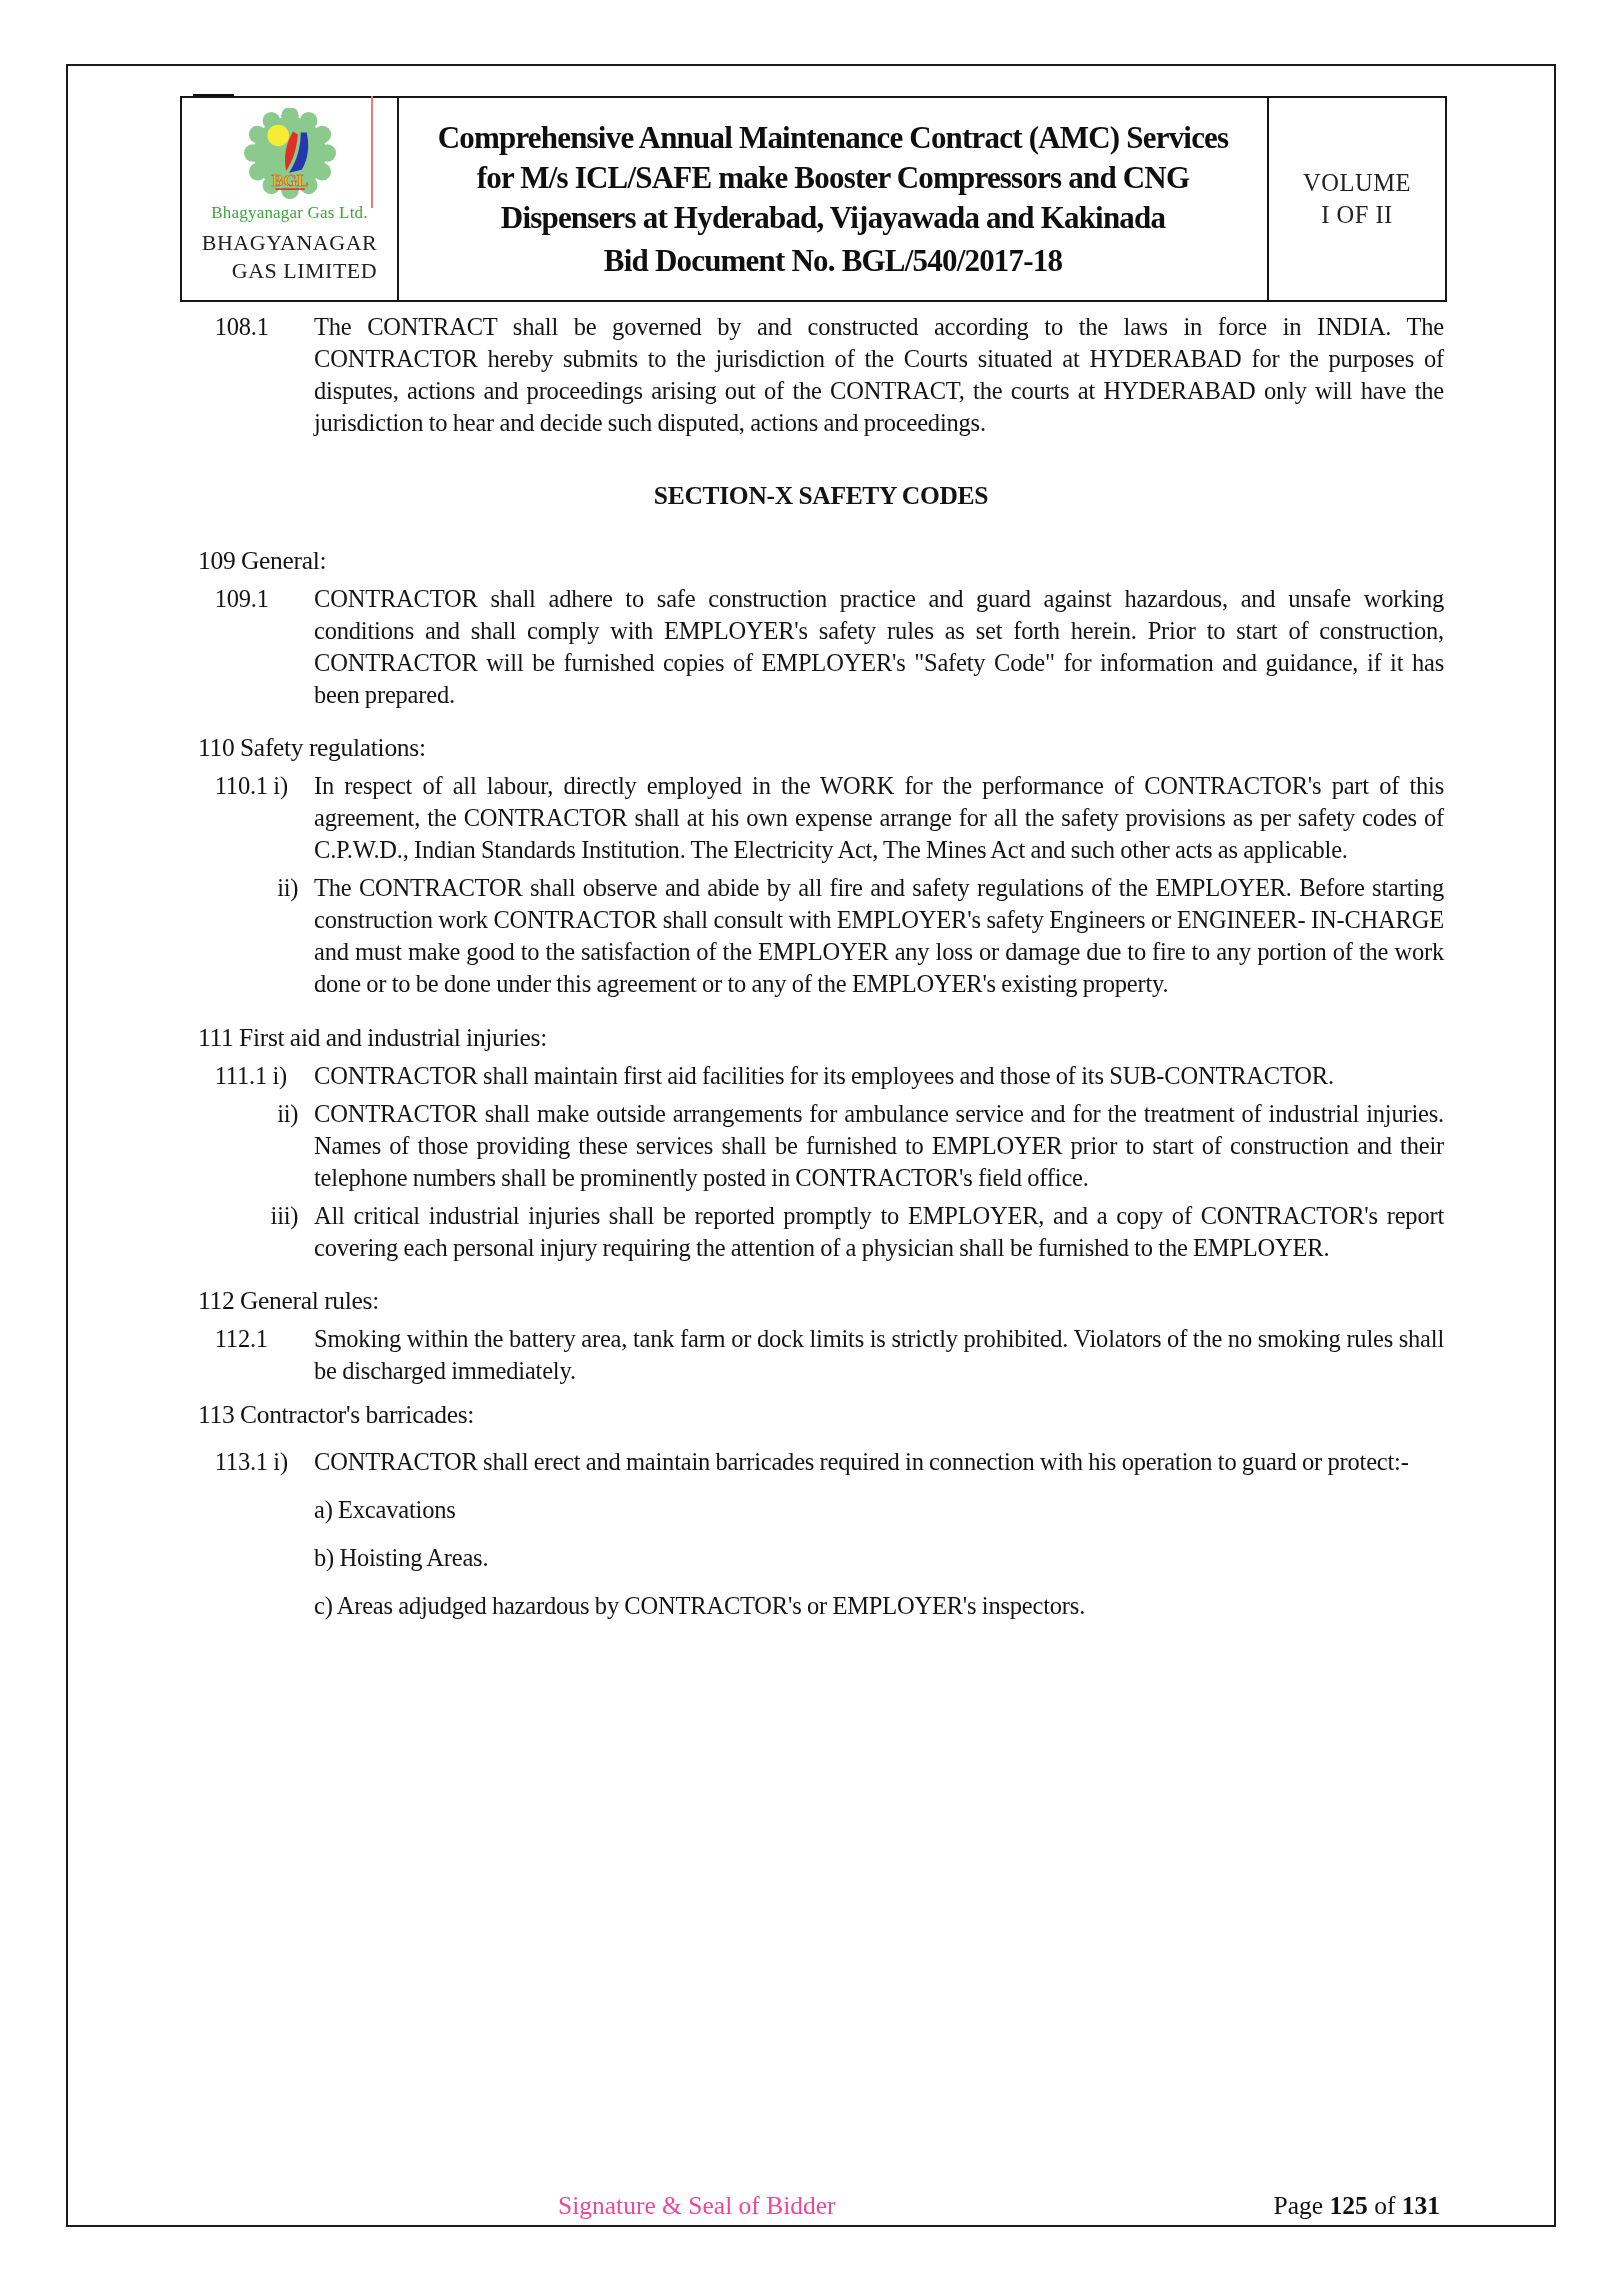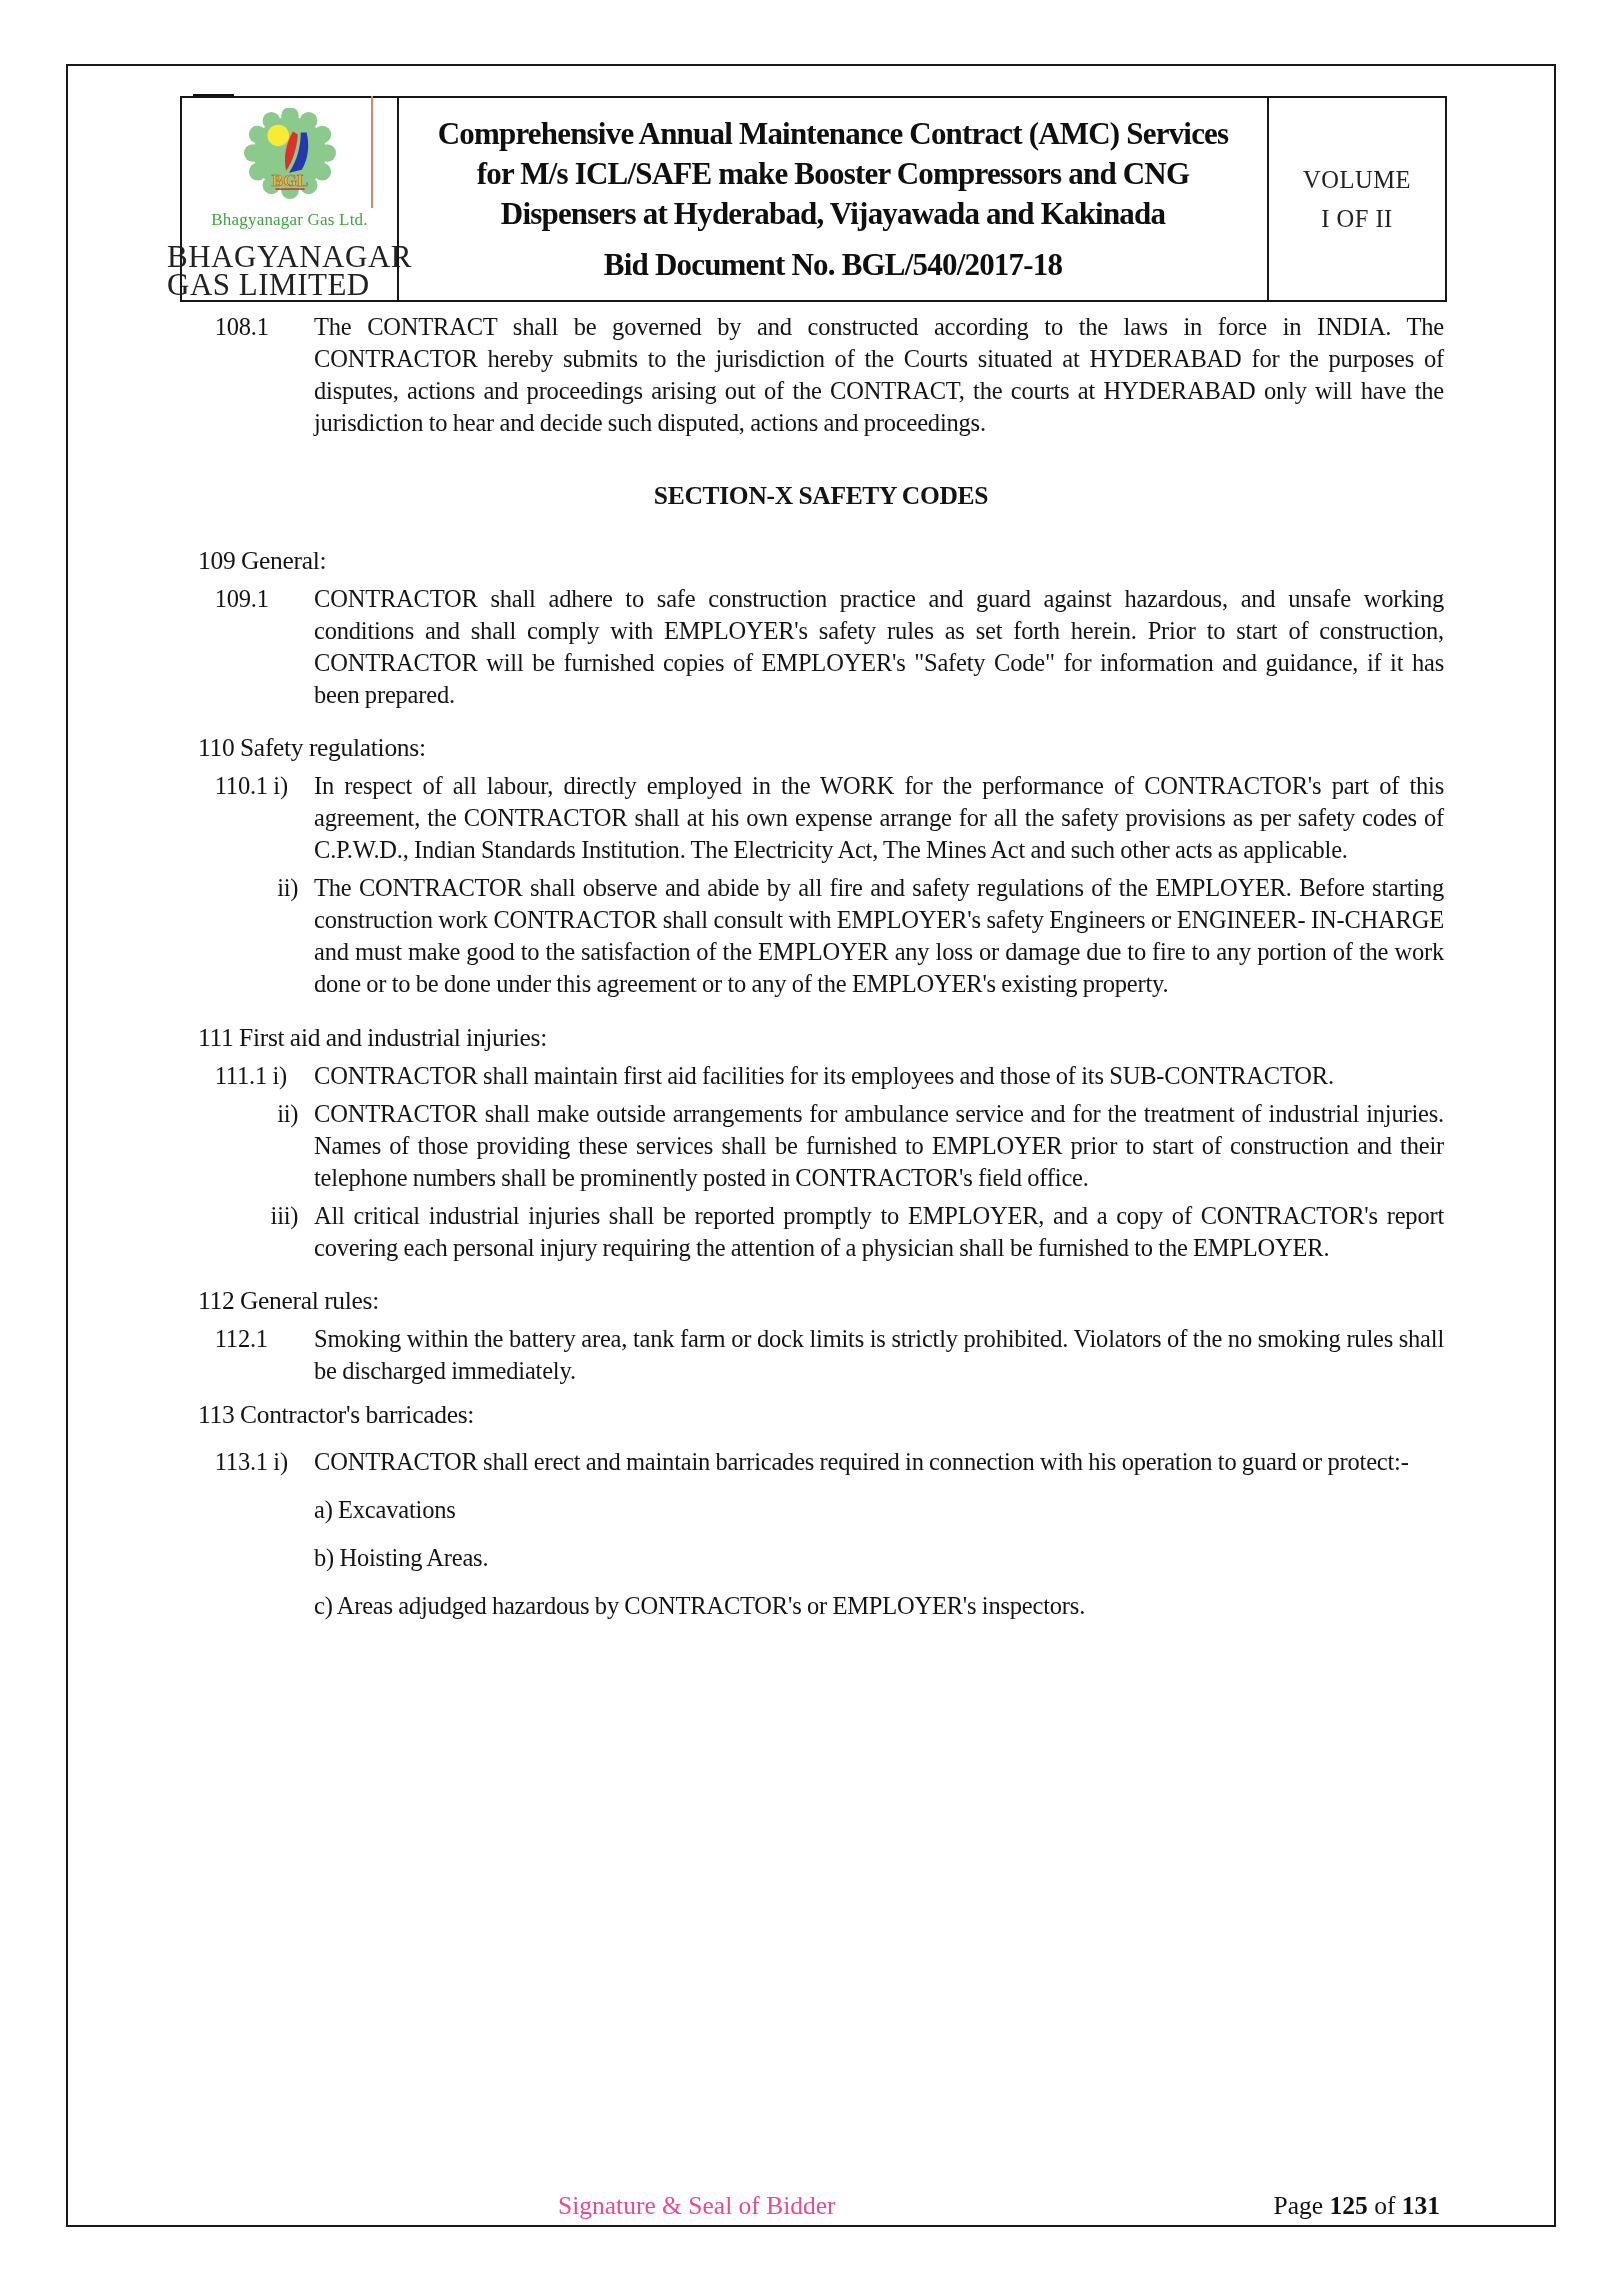--- a/index.html
+++ b/index.html
@@ -10,36 +10,36 @@
   }
   .page {
     position:absolute; left:66px; top:64px; width:1486px; height:2159px;
     border:2px solid #1a1a1a; background:#ffffff;
   }
   
   .header-table {
     position:absolute; left:112px; top:30px; width:1263px; height:202px;
     border:2.9px solid #161616; display:flex; background:#fff;
   }
-  .cell { box-sizing:border-box;gap:7px; }
+  .cell { box-sizing:border-box; }
   .logo-cell {
     width:215px; display:flex; flex-direction:column; align-items:center;
     padding-top:9.8px;
   }
   .title-cell {
     flex:1; border-left:2.9px solid #161616; border-right:2.9px solid #161616;
     display:flex; flex-direction:column; justify-content:center; align-items:center;
     padding:5.9px 9.8px;
   }
   .volume-cell {
     width:176px; display:flex; flex-direction:column; justify-content:center;
     align-items:center; font-size:24.5px; line-height:32px; letter-spacing:0.5px; color:#222;
   }
   .logo-caption { font-size:17px; color:#3da53d; margin-top:1px; letter-spacing:0.2px; }
-  .org-name { font-size:31px; line-height:28px; color:#222; text-align:left; margin-top:5.9px; letter-spacing:0.5px; }
+  .org-name { font-size:22px; line-height:28px; color:#222; text-align:right; margin-top:5.9px; letter-spacing:0.5px; }
   .doc-title {
     font-weight:bold; font-size:31px; line-height:40px; text-align:center;
     letter-spacing:-0.8px; width:794px; color:#0f0f0f;
   }
   .bid-no { font-weight:bold; font-size:31px; line-height:39px; margin-top:3.9px; letter-spacing:-0.8px; color:#0f0f0f; }
   .red-artifact { position:absolute; left:303px; top:30px; width:2px; height:112px; background:#e77e72; }
   .top-notch { position:absolute; left:125px; top:28px; width:41px; height:3.9px; background:#111; }
   
   .content { padding:13.7px 110px 0 130px; font-size:24.5px; line-height:32px; letter-spacing:-0.2px; word-spacing:-0.5px; }
   .para { margin:11.8px 0 0 116px; text-align:justify; }

